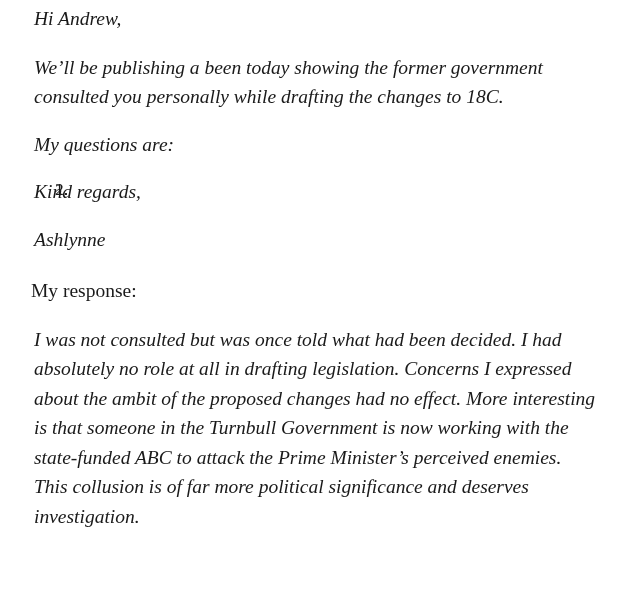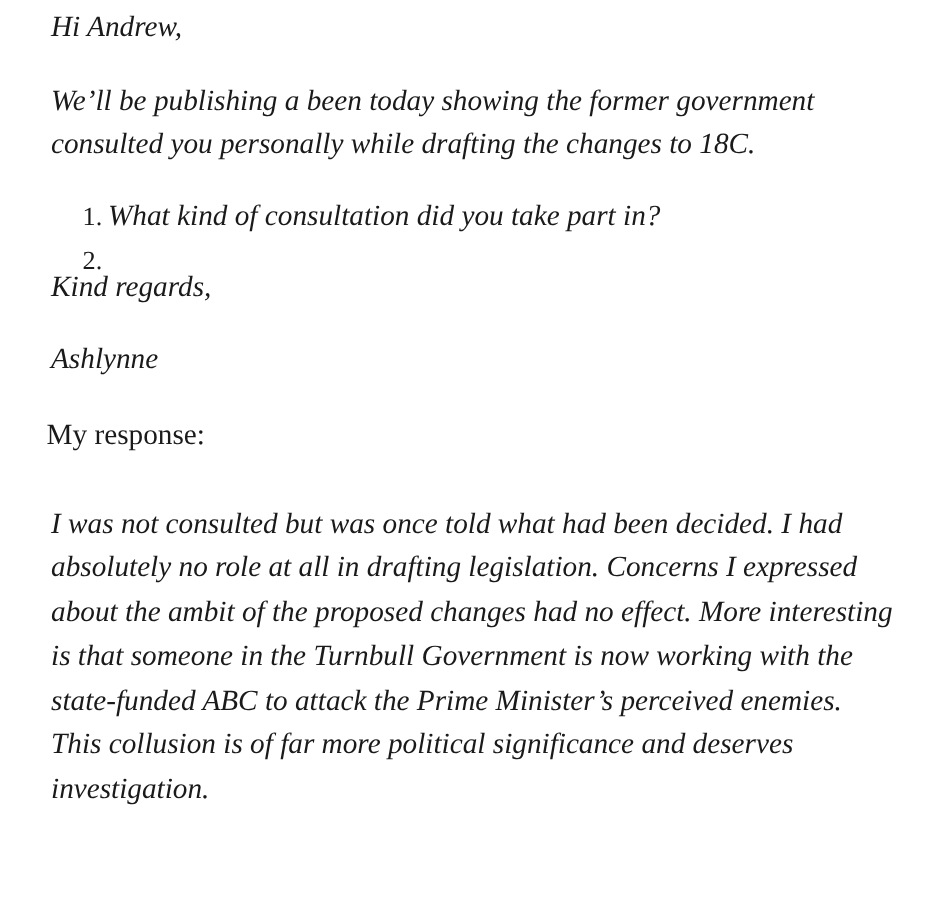--- a/index.html
+++ b/index.html
@@ -78,41 +78,41 @@
   }
 
   .signoff {
     margin-bottom: 18px;
   }
   .signature {
     margin-bottom: 22px;
   }
 
   .response-label {
-    margin-bottom: 29px;
+    margin-bottom: 19px;
   }
 
   .response-body {
     margin-bottom: 0;
   }
 </style>
 </head>
 <body>
 
 <div class="page">
 
   <p class="block italic greeting">Hi Andrew,</p>
 
   <p class="block italic">We’ll be publishing a been today showing the former government consulted you personally while drafting the changes to 18C.</p>
 
+  <p class="block italic q-intro">My questions are:</p>
 
   <ol class="question-list">
     <li>
       <span class="marker">1.</span>
-      <span>What kind of consultation did you take part in?</span>
     </li>
     <li>
       <span class="marker">2.</span>
     </li>
   </ol>
 
   <p class="block italic signoff">Kind regards,</p>
 
   <p class="block italic signature">Ashlynne</p>
 

